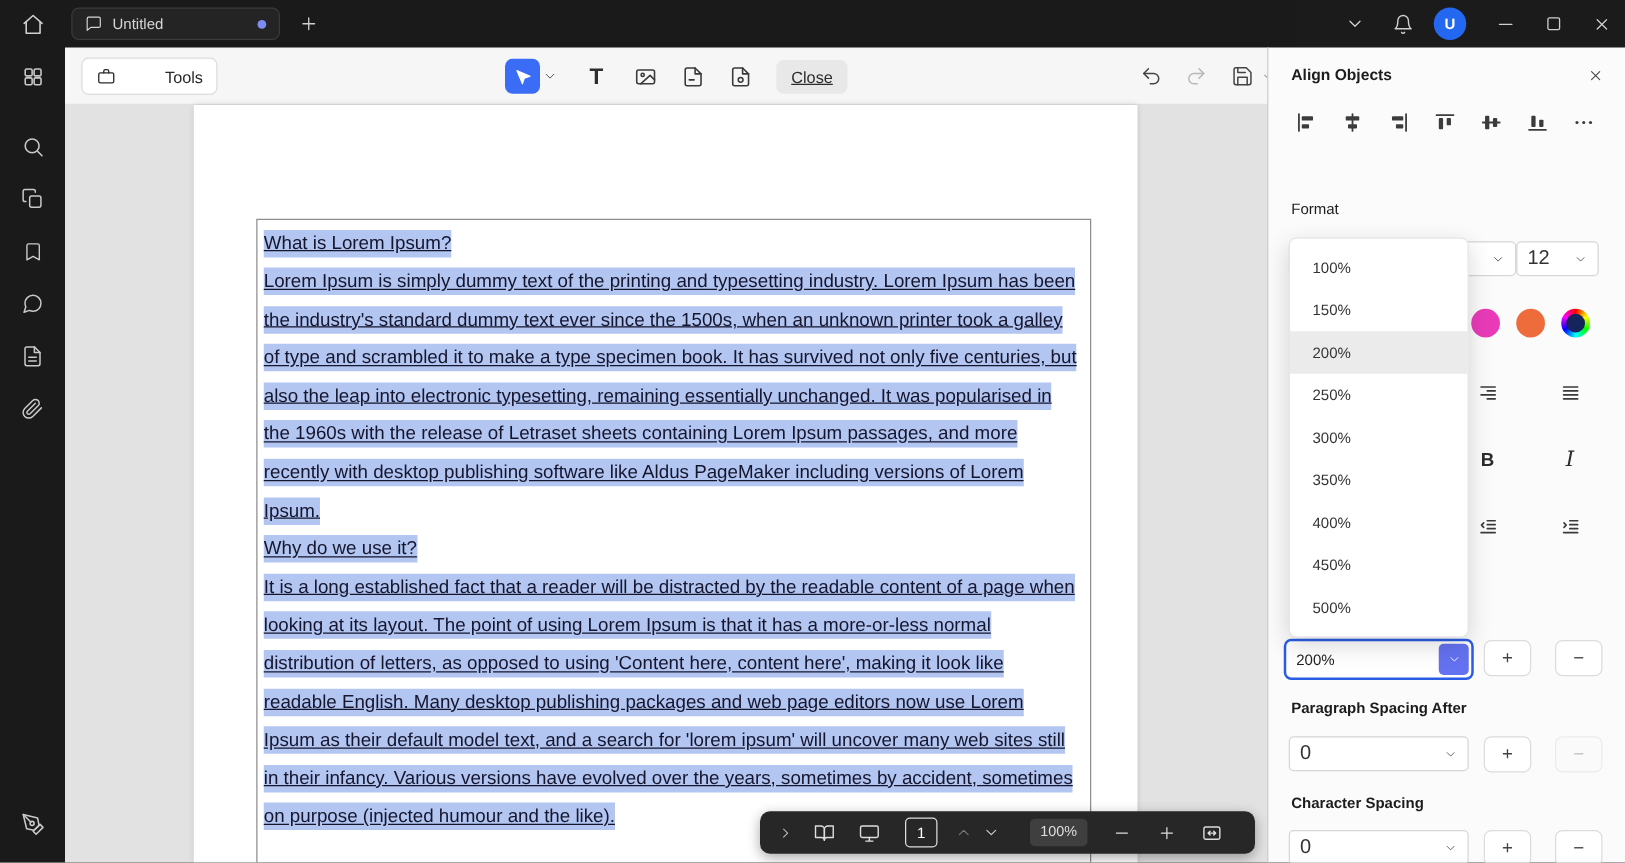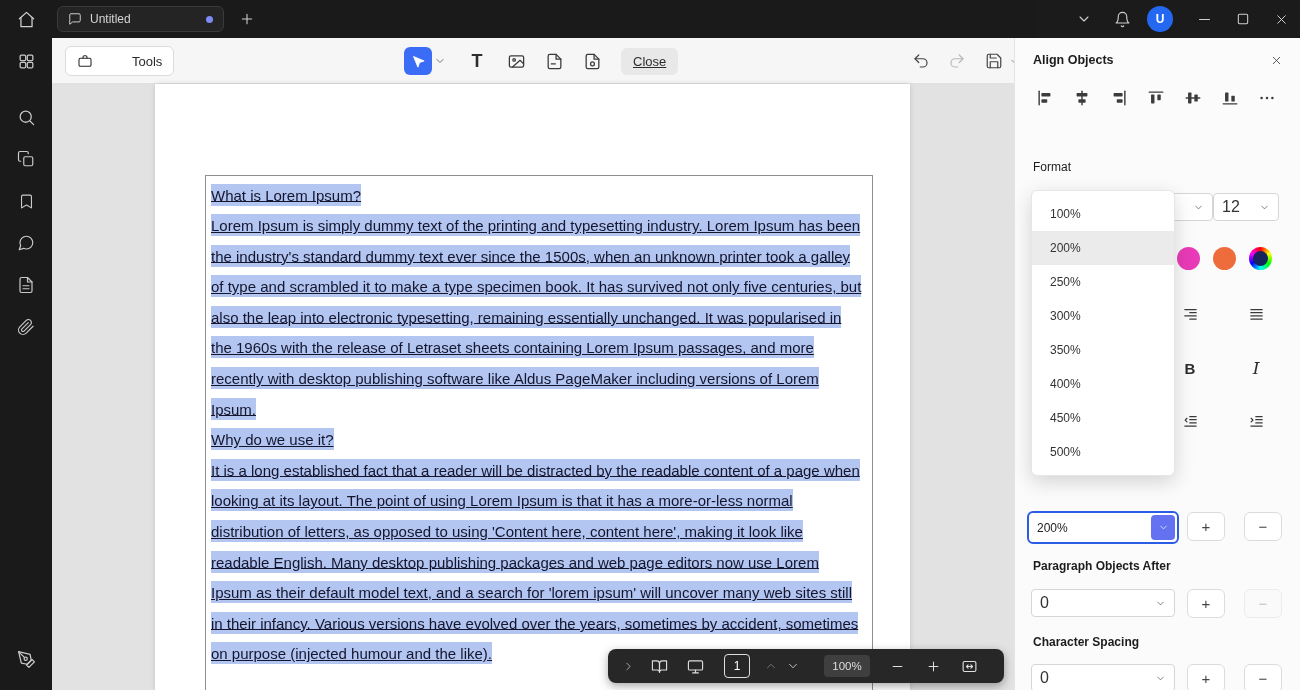--- a/index.html
+++ b/index.html
@@ -451,21 +451,21 @@
       <span class="ls-val">200%</span>
       <span class="ls-toggle">
         <svg class="ic" width="11" height="11" viewBox="0 0 24 24">
             <path d="m6 9 6 6 6-6"></path>
           </svg>
       </span>
     </div>
     <div class="pm-btn" style="left:172px;top:474px;">+</div>
     <div class="pm-btn" style="left:229px;top:474px;">−</div>
 
-    <div class="sec-label" style="top:521px;">Paragraph Objects After</div>
+    <div class="sec-label" style="top:521px;">Paragraph Spacing After</div>
     <div class="dd spacing-dd" style="top:551px;">
       <span>0</span>
       <svg class="ic" width="11" height="11" viewBox="0 0 24 24" style="color:#555;">
           <path d="m6 9 6 6 6-6"></path>
         </svg>
     </div>
     <div class="pm-btn" style="left:172px;top:551px;">+</div>
     <div class="pm-btn disabled" style="left:229px;top:551px;">−</div>
 
     <div class="sec-label" style="top:597px;">Character Spacing</div>
@@ -473,20 +473,21 @@
       <span>0</span>
       <svg class="ic" width="11" height="11" viewBox="0 0 24 24" style="color:#555;">
           <path d="m6 9 6 6 6-6"></path>
         </svg>
     </div>
     <div class="pm-btn" style="left:172px;top:626px;">+</div>
     <div class="pm-btn" style="left:229px;top:626px;">−</div>
 
     <div class="dropdown">
       <div class="opt">100%</div>
+      <div class="opt">150%</div>
       <div class="opt selected">200%</div>
       <div class="opt">250%</div>
       <div class="opt">300%</div>
       <div class="opt">350%</div>
       <div class="opt">400%</div>
       <div class="opt">450%</div>
       <div class="opt">500%</div>
     </div>
   </aside>
 

